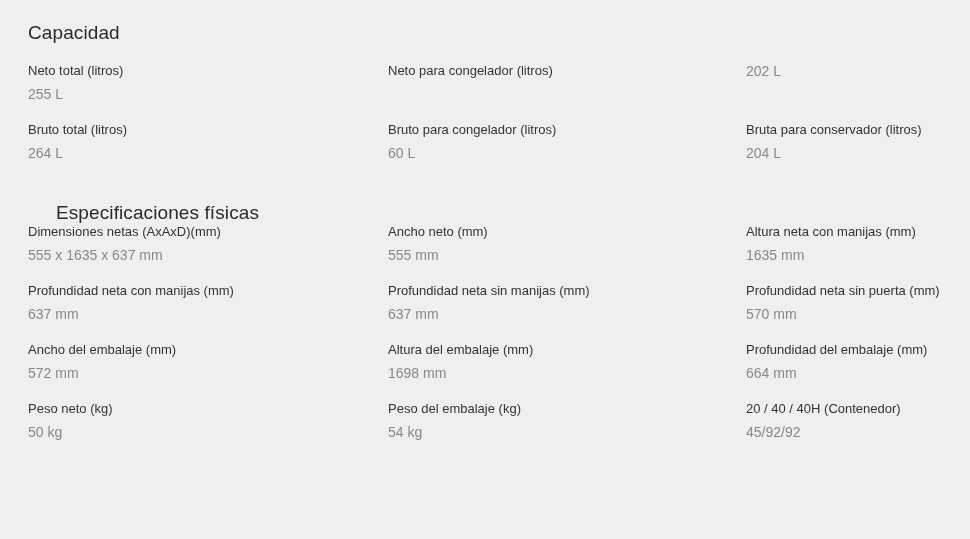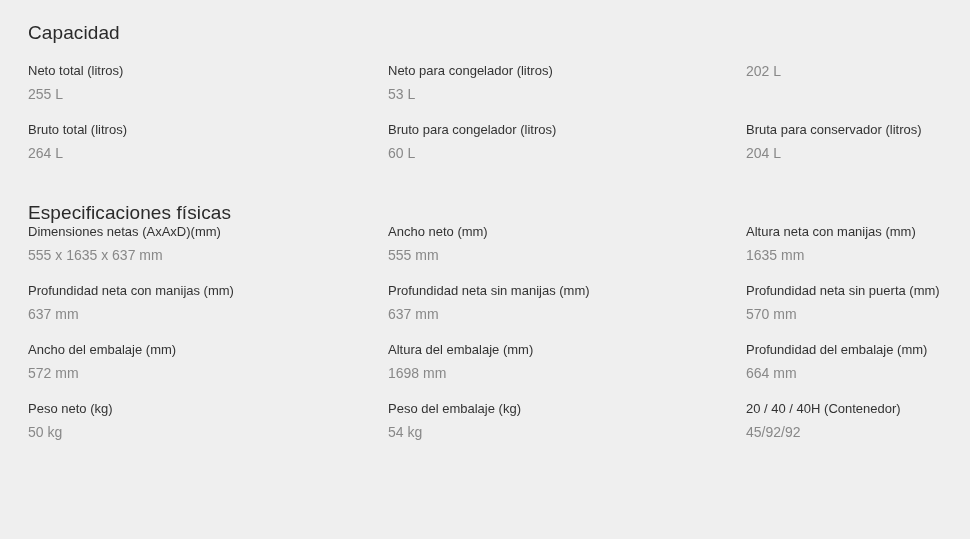--- a/index.html
+++ b/index.html
@@ -48,39 +48,38 @@
     line-height: 1.25;
     margin-bottom: 7px;
   }
   .spec-value {
     font-size: 14px;
     color: #888888;
     line-height: 1.2;
   }
   .sec-capacidad .section-title { padding-top: 22px; }
   .sec-capacidad .spec-grid { margin-top: 19px; }
-  .sec-fisicas .section-title { padding-top: 21px; }
+  .sec-fisicas .section-title { padding-top: 21px; margin-left: 28px; }
   .sec-fisicas .spec-grid { }
 </style>
 </head>
 <body>
 
 <div class="page">
 
   <div class="section sec-capacidad">
     <h2 class="section-title">Capacidad</h2>
     <div class="spec-grid">
 
       <div class="spec-item">
         <div class="spec-label">Neto total (litros)</div>
         <div class="spec-value">255 L</div>
       </div>
       <div class="spec-item">
         <div class="spec-label">Neto para congelador (litros)</div>
-        <div class="spec-value">53 L</div>
       </div>
       <div class="spec-item">
         <div class="spec-value">202 L</div>
       </div>
       <div class="spec-item">
         <div class="spec-label">Bruto total (litros)</div>
         <div class="spec-value">264 L</div>
       </div>
       <div class="spec-item">
         <div class="spec-label">Bruto para congelador (litros)</div>

